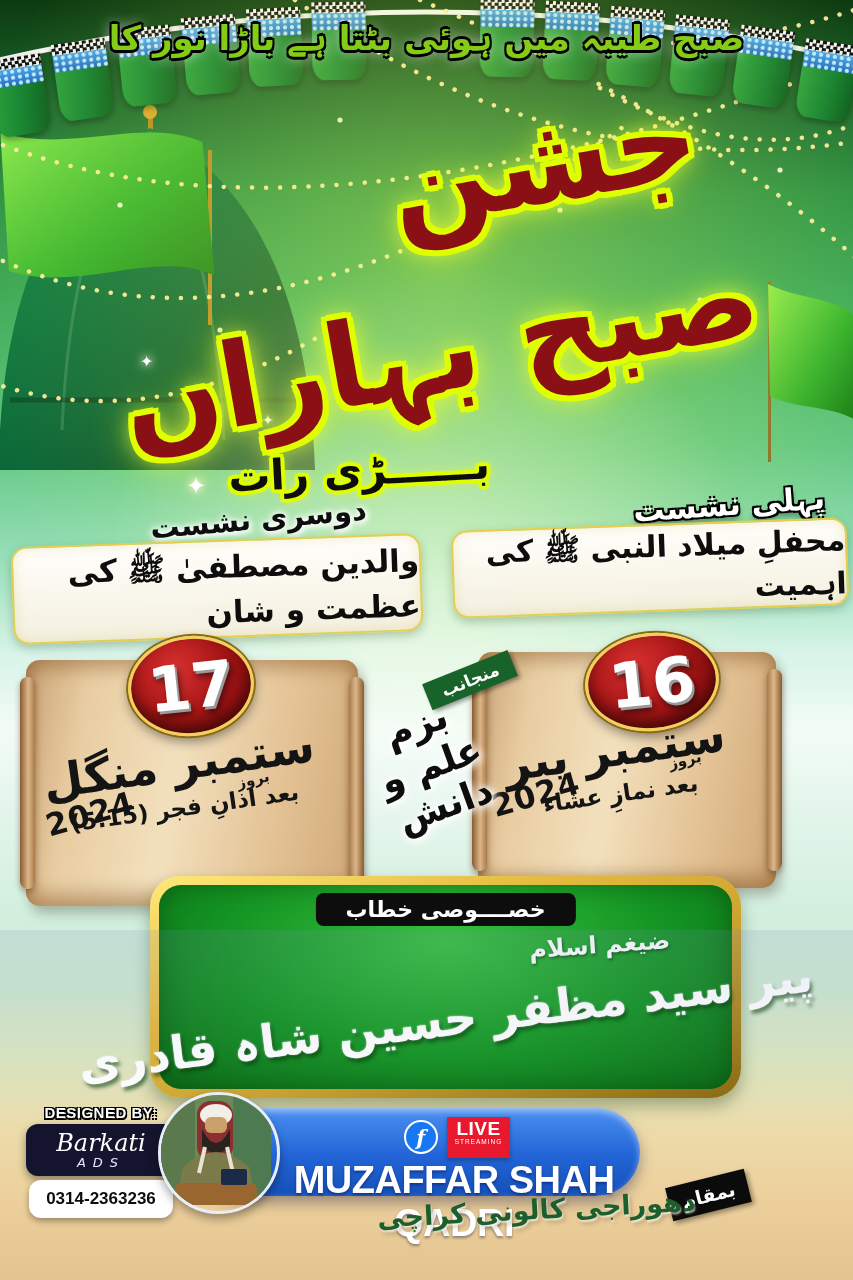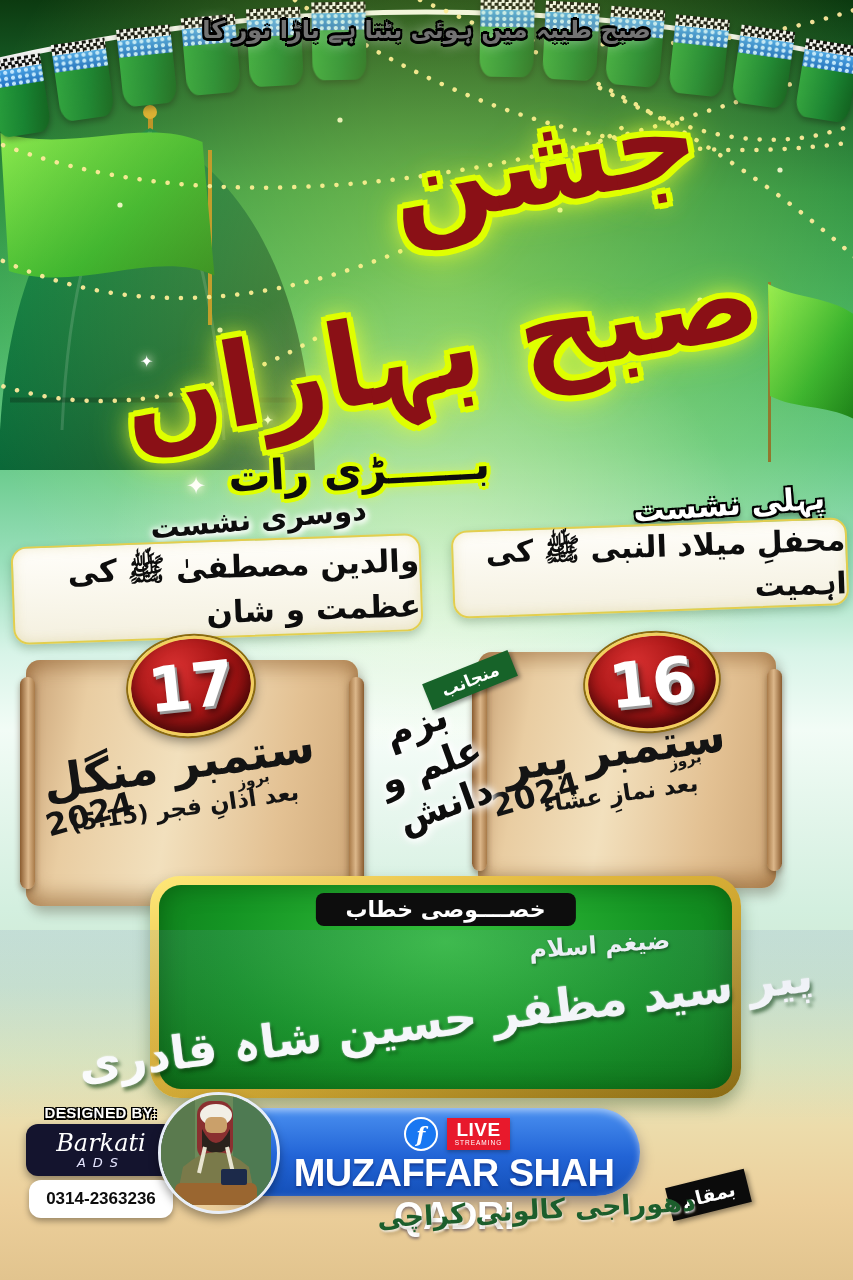--- a/index.html
+++ b/index.html
@@ -20,21 +20,21 @@
   .flag{position:absolute;width:54px;height:78px;filter:drop-shadow(0 3px 3px rgba(0,0,0,.35));}
   .flag .check{height:11px;background:repeating-conic-gradient(#0d0d0d 0% 25%, #f2f2f2 0% 50%) 0 0/7px 7px;}
   .flag .blue{height:17px;background:
     radial-gradient(circle at 3px 3px, #bfe6ff 1.6px, rgba(0,0,0,0) 2.4px) 0 0/7px 6px,
     linear-gradient(180deg,#4aa6e8,#1e6cc0);}
   .flag .cloth{height:50px;background:linear-gradient(100deg,#2ba33e 0%,#128030 55%,#0a5a1c 100%);
     border-radius:0 0 12px 12px / 0 0 18px 18px;}
   .sparkle{position:absolute;color:#fff;text-shadow:0 0 8px #fff,0 0 14px #ffec9e;}
   
   .poem{position:absolute;left:0;top:12px;width:100%;text-align:center;direction:rtl;
-    color:#737373;font-weight:bold;font-size:24px;line-height:1.55;
+    color:#84cc16;font-weight:bold;font-size:34px;line-height:1.55;
     text-shadow:2px 2px 0 #000,-2px 2px 0 #000,2px -2px 0 #000,-2px -2px 0 #000,
       0 3px 0 #000,0 -3px 0 #000,0 0 14px rgba(255,255,255,.95);}
   
   .title-wrap{position:absolute;left:70px;top:128px;width:720px;height:330px;
     transform:rotate(-10deg);direction:rtl;color:#8a1016;font-weight:bold;}
   .title-wrap span{position:absolute;
     text-shadow:-5px -5px 0 #dfff00,5px -5px 0 #dfff00,-5px 5px 0 #dfff00,5px 5px 0 #dfff00,
       0 -6px 0 #dfff00,0 6px 0 #dfff00,-6px 0 0 #dfff00,6px 0 0 #dfff00,
       0 0 22px #eaff3a,0 0 40px rgba(225,255,40,.85);}
   .title-part1{right:70px;top:-14px;font-size:118px;}
@@ -108,21 +108,21 @@
     color:#0d0d0d;font-size:17px;font-weight:bold;font-family:"Liberation Sans",sans-serif;box-shadow:0 3px 6px rgba(0,0,0,.35);}
   
   .live-banner{position:absolute;left:198px;top:1108px;width:442px;height:88px;border-radius:46px;
     background:linear-gradient(180deg,#4a90f0 0%,#2264d6 55%,#1450b8 100%);
     box-shadow:inset 0 3px 7px rgba(255,255,255,.5), 0 7px 14px rgba(0,10,60,.35);
     font-family:"Liberation Sans",sans-serif;color:#fff;}
   .live-row1{display:flex;align-items:center;justify-content:center;gap:9px;margin:9px 10px 0 86px;}
   .fb-circle{width:30px;height:30px;border-radius:50%;background:#1877f2;border:2px solid #fff;
     display:flex;align-items:center;justify-content:center;font-size:21px;font-weight:bold;
     font-family:"DejaVu Serif",serif;font-style:italic;}
-  .live-badge{background:#e8192c;padding:2px 8px 4px;text-align:center;line-height:1;box-shadow:0 2px 4px rgba(0,0,0,.3);}
+  .live-badge{background:#e8192c;padding:2px 8px 12px;text-align:center;line-height:1;box-shadow:0 2px 4px rgba(0,0,0,.3);}
   .live-word{font-size:19px;font-weight:bold;letter-spacing:.5px;}
   .streaming-word{font-size:6.5px;letter-spacing:1px;margin-top:1px;}
   .live-name1{font-size:32px;font-weight:bold;text-shadow:0 2px 3px rgba(0,0,60,.4);}
   .live-name2{margin:1px 8px 0 78px;text-align:center;font-size:38px;font-weight:bold;letter-spacing:-.5px;
     text-shadow:0 2px 3px rgba(0,0,60,.4);}
   .speaker-photo{position:absolute;left:158px;top:1092px;width:116px;height:116px;border-radius:50%;
     border:3px solid #e8eef8;overflow:hidden;z-index:8;box-shadow:0 5px 10px rgba(0,0,0,.35);}
   
   .venue-label{position:absolute;left:668px;top:1178px;background:#0b0b0b;color:#fff;direction:rtl;
     font-size:19px;font-weight:bold;padding:6px 13px;transform:rotate(-14deg);box-shadow:2px 3px 5px rgba(0,0,0,.4);}

